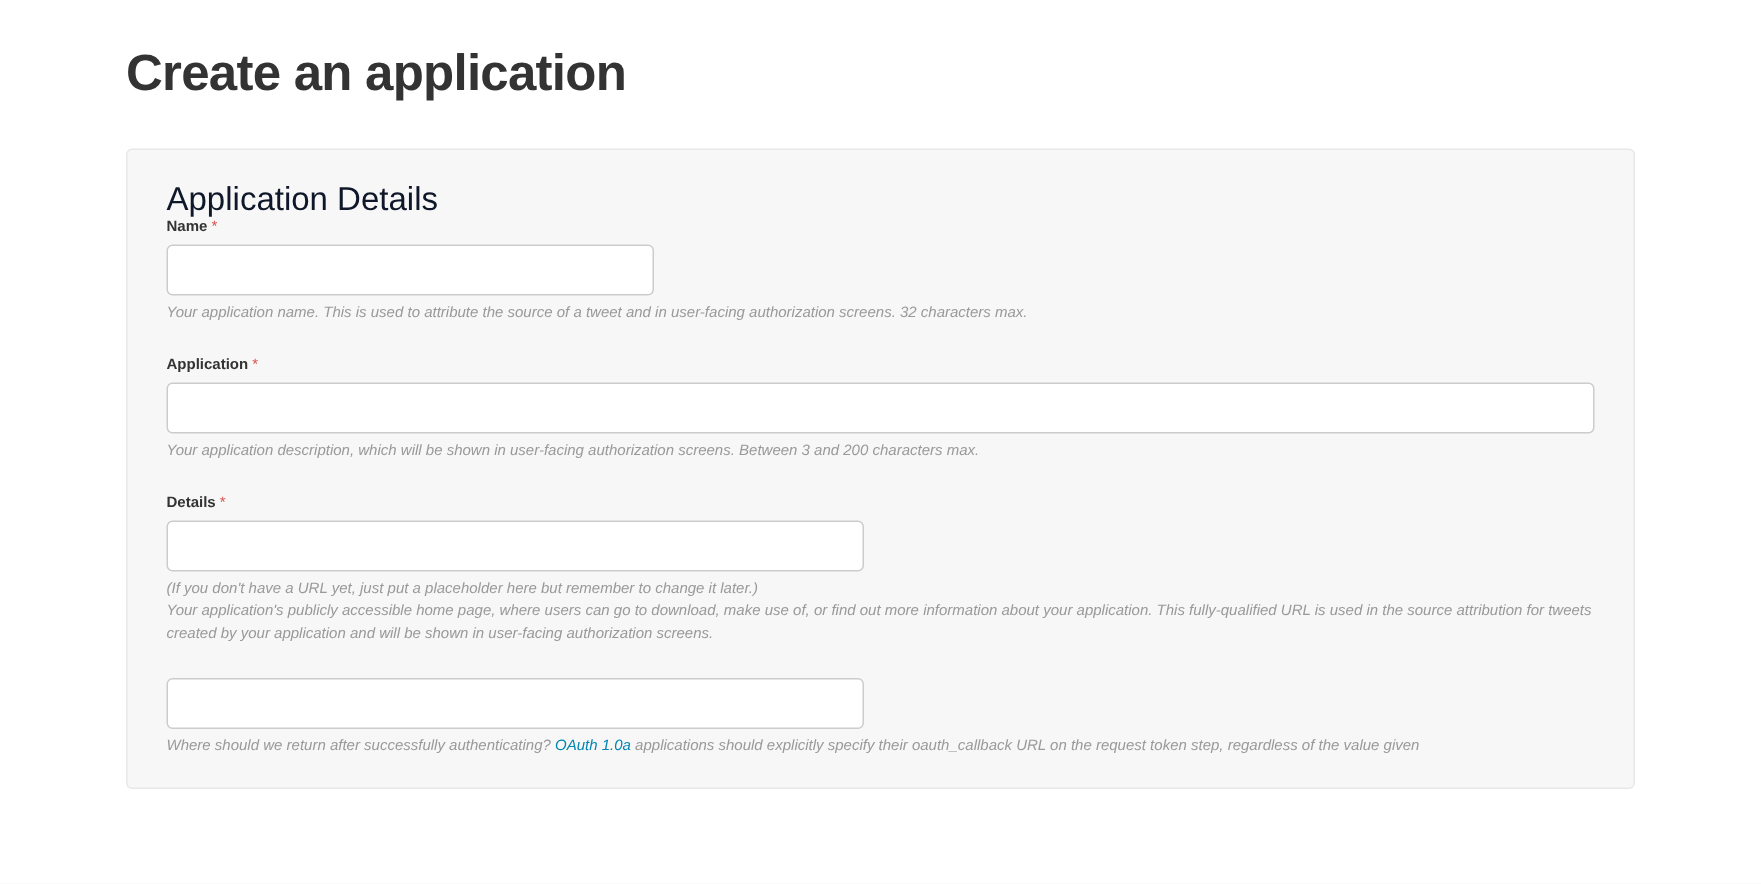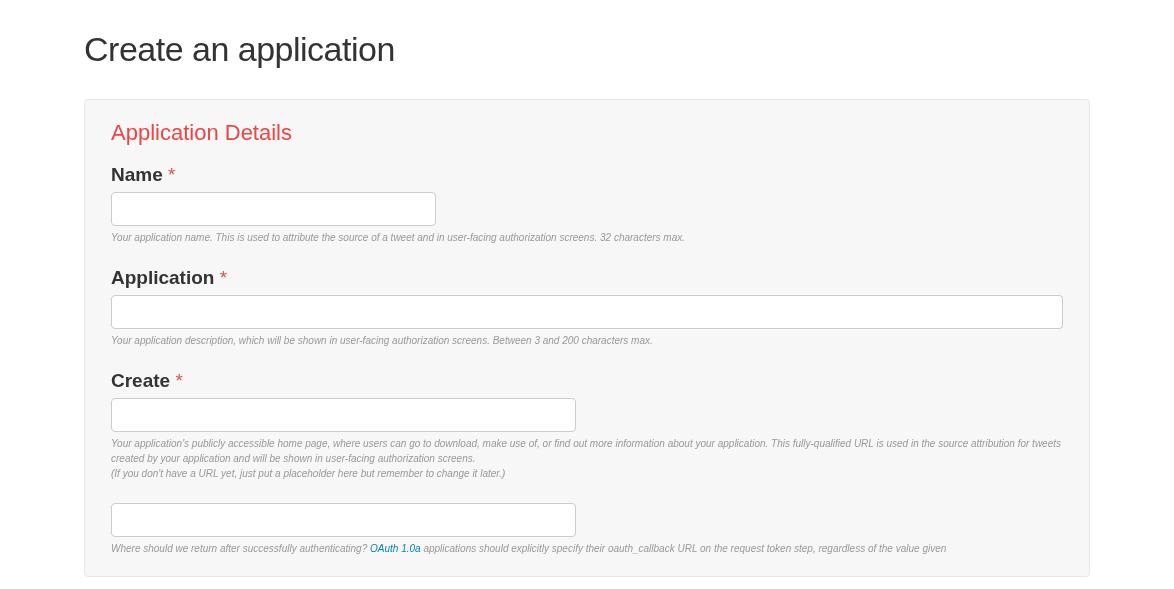--- a/index.html
+++ b/index.html
@@ -11,43 +11,42 @@
       font-family: "Helvetica Neue", Helvetica, Arial, sans-serif;
       background: #ffffff;
       color: #333;
       width: 1174px;
     }
     .container {
       padding: 30px 84px 0 84px;
     }
     h1.page-title {
       font-size: 34px;
-      font-weight: 400;
+      font-weight: 700;
       color: #333;
       margin-bottom: 30px;
       letter-spacing: -0.5px;
     }
     .panel {
       background: #f7f7f7;
       border: 1px solid #e8e8e8;
       border-radius: 4px;
       padding: 20px 26px;
     }
     h2.section-title {
       font-size: 22px;
       font-weight: 400;
-      color: #ef4444;
-      margin-bottom: 18px;
+      color: #0f172a;
     }
     .form-group {
       margin-bottom: 22px;
     }
     .form-label {
       display: block;
-      font-size: 19px;
+      font-size: 10px;
       font-weight: 700;
       color: #333;
       margin-bottom: 6px;
     }
     .required {
       color: #d9534f;
       font-weight: normal;
     }
     input.form-control {
       width: 100%;
@@ -104,27 +103,27 @@
       <label class="form-label">
         <span>Application</span>
         <span class="required">*</span>
       </label>
       <input type="text" class="form-control" value="" style="">
       <div class="help-text">Your application description, which will be shown in user-facing authorization screens. Between 3 and 200 characters max.</div>
     </div>
 
     <div class="form-group">
       <label class="form-label">
-        <span>Create</span>
+        <span>Details</span>
         <span class="required">*</span>
       </label>
       <input type="text" class="form-control medium" value="" style="">
       <div class="help-text">
+        <span class="help-line">(If you don't have a URL yet, just put a placeholder here but remember to change it later.)</span>
         <span class="help-line">Your application's publicly accessible home page, where users can go to download, make use of, or find out more information about your application. This fully-qualified URL is used in the source attribution for tweets created by your application and will be shown in user-facing authorization screens.</span>
-        <span class="help-line">(If you don't have a URL yet, just put a placeholder here but remember to change it later.)</span>
       </div>
     </div>
 
     <div class="form-group" style="margin-bottom:0;">
       <input type="text" class="form-control medium" value="" style="">
       <div class="help-text">
         <span>Where should we return after successfully authenticating? </span><a class="oauth-link">OAuth 1.0a</a><span> applications should explicitly specify their oauth_callback URL on the request token step, regardless of the value given</span>
       </div>
     </div>
 

